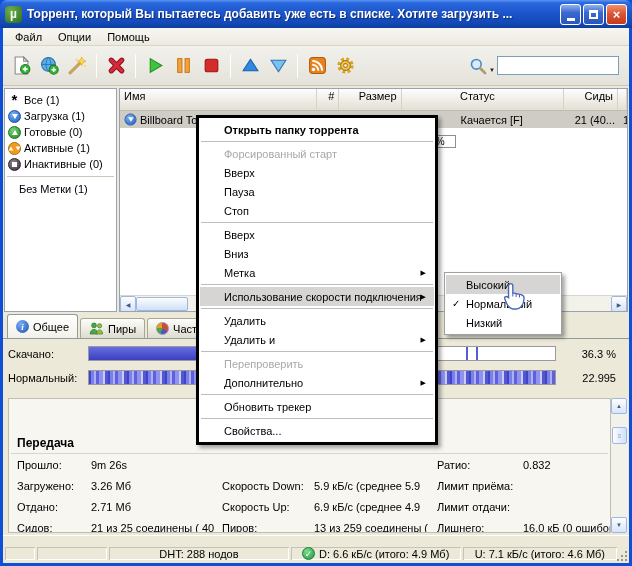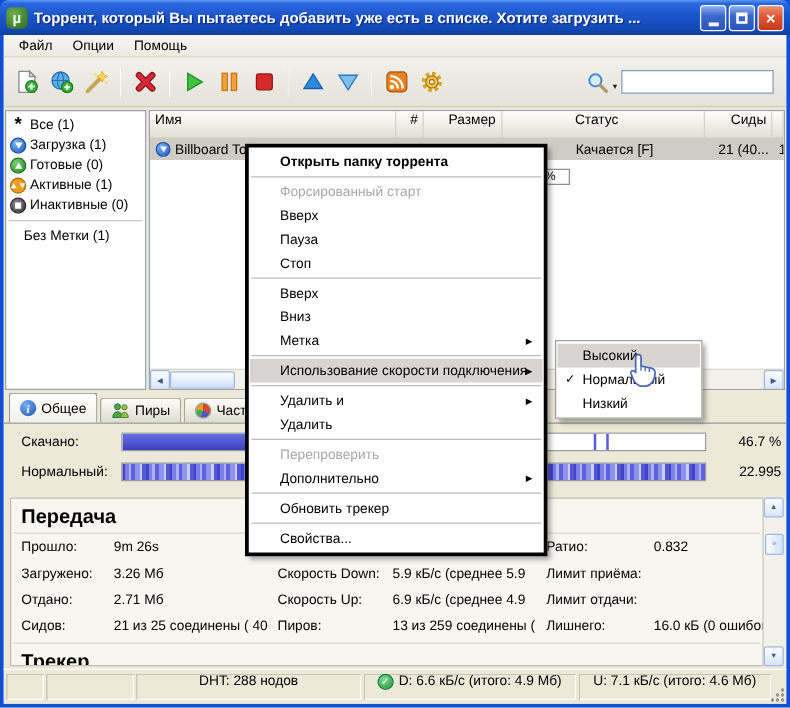--- a/index.html
+++ b/index.html
@@ -71,39 +71,39 @@
   
   .tabbar{height:26px;display:flex;align-items:flex-end;padding-left:4px;gap:2px;background:#ece9d8;}
   .tab{height:20px;display:flex;align-items:center;gap:4px;padding:0 8px;border:1px solid #a9a697;border-bottom:none;
     border-radius:3px 3px 0 0;background:linear-gradient(180deg,#fdfdfa,#dedbce);white-space:nowrap;}
   .tab.active{height:24px;background:linear-gradient(180deg,#ffffff,#f2f1e8);border-color:#919b9c;position:relative;z-index:2;font-weight:normal;}
   .tabico{width:13px;height:13px;border-radius:50%;flex:0 0 auto;display:flex;align-items:center;justify-content:center;}
   .ico-info{background:radial-gradient(circle at 35% 30%,#79aef2,#1a50b0);color:#fff;font-size:9px;font-weight:bold;font-family:"Liberation Serif",serif;font-style:italic;}
   .ico-pieces{background:conic-gradient(#cf4a3a 0 120deg,#4a55cf 120deg 200deg,#4aa84a 200deg 280deg,#e8a020 280deg 360deg);border:1px solid #999;}
   
   .details{flex:1;position:relative;background:#ece9d8;border-top:1px solid #919b9c;}
-  .drow{position:absolute;left:14px;display:flex;align-items:center;justify-content:space-between;}
+  .drow{position:absolute;left:5px;display:flex;align-items:center;justify-content:space-between;}
   .dlabel{width:80px;}
   .dbar{position:relative;width:468px;height:15px;border:1px solid #9a99a2;background:#fff;overflow:hidden;}
   .dlfill{position:absolute;left:0;top:0;bottom:0;background:linear-gradient(180deg,#676fe0,#3a40c0);}
   .tick{position:absolute;top:0;bottom:0;width:2px;background:#565ed6;}
   .avail{background:repeating-linear-gradient(90deg,#4044c8 0 2px,#7b7fe8 2px 5px,#aeb1f4 5px 7px,#5d61dd 7px 10px,#9093ee 10px 14px,#c9cbf8 14px 16px,#5358d2 16px 19px);}
   .dval{width:56px;text-align:right;padding-right:2px;margin-left:6px;}
   .groupbox{position:absolute;left:5px;top:59px;width:603px;height:135px;background:#f7f6f1;border:1px solid #c0beb2;overflow:hidden;}
-  .ghead{font-weight:bold;font-size:16px;padding:6px 0 3px 8px;}
+  .ghead{font-weight:bold;font-size:12px;padding:6px 0 3px 8px;margin-top:31px;}
   .gline{height:1px;background:#d8d5ca;margin:0 2px;}
   .grow{display:grid;grid-template-columns:74px 131px 92px 123px 86px 1fr;padding-left:8px;height:21px;align-items:center;}
   .grow span{white-space:nowrap;overflow:hidden;}
   .vscroll{position:absolute;right:1px;top:59px;width:17px;height:135px;background:#f2f1ea;display:flex;flex-direction:column;}
   .vthumb{height:17px;margin:13px 1px 0 1px;background:linear-gradient(90deg,#fdfdfd,#cfe0f8);border:1px solid #9db7e4;border-radius:2px;
     display:flex;align-items:center;justify-content:center;font-size:6px;color:#7a96c8;letter-spacing:0;}
   .vtrack{flex:1;}
   
   .statusbar{height:28px;background:#ece9d8;border-top:1px solid #fff;display:flex;align-items:stretch;padding:3px 2px 3px 2px;gap:2px;position:relative;}
-  .spanel{box-shadow:inset 1px 1px 0 #c6c2b6, inset -1px -1px 0 #ffffff;display:flex;align-items:flex-start;justify-content:center;gap:4px;padding:0 12px;white-space:nowrap;}
+  .spanel{box-shadow:inset 1px 1px 0 #c6c2b6, inset -1px -1px 0 #ffffff;display:flex;align-items:center;justify-content:center;gap:4px;padding:0 12px;white-space:nowrap;margin-top:8px;}
   .sp1{width:30px;} .sp2{width:72px;} .sp-dht{width:185px;} .sp-d{width:170px;} .sp-u{flex:1;margin-right:10px;}
   .okcirc{width:13px;height:13px;border-radius:50%;background:radial-gradient(circle at 35% 30%,#7fd98f,#1e9c3e);border:1px solid #17803a;
     color:#fff;font-size:9px;display:flex;align-items:center;justify-content:center;flex:0 0 auto;}
   .grip{position:absolute;right:1px;bottom:1px;width:12px;height:12px;
     background:
       radial-gradient(circle at 10px 10px,#9a968a 1.3px,transparent 1.5px),
       radial-gradient(circle at 10px 6px,#9a968a 1.3px,transparent 1.5px),
       radial-gradient(circle at 6px 10px,#9a968a 1.3px,transparent 1.5px),
       radial-gradient(circle at 10px 2px,#9a968a 1.3px,transparent 1.5px),
       radial-gradient(circle at 2px 10px,#9a968a 1.3px,transparent 1.5px),
@@ -335,21 +335,21 @@
     </div>
 
     <div class="details">
       <div class="drow" style="top:7px;">
         <span class="dlabel">Скачано:</span>
         <span class="dbar">
           <span class="dlfill" style="width: 46.7%;"></span>
           <span class="tick" style="left:81%;"></span>
           <span class="tick" style="left:83%;"></span>
         </span>
-        <span class="dval">46.7 %</span>
+        <span class="dval">36.3 %</span>
       </div>
       <div class="drow" style="top:31px;">
         <span class="dlabel">Нормальный:</span>
         <span class="dbar avail"></span>
         <span class="dval">22.995</span>
       </div>
 
       <div class="groupbox">
         <div class="ghead">Передача</div>
         <div class="gline"></div>
@@ -427,25 +427,25 @@
     <div class="mi">
         <span>Метка</span>
         <span class="arrow">▶</span>
       </div>
     <div class="msep"></div>
     <div class="mi hl">
         <span>Использование скорости подключения</span>
         <span class="arrow">▶</span>
       </div>
     <div class="msep"></div>
+    <div class="mi">Удалить</div>
     <div class="mi">
         <span>Удалить и</span>
         <span class="arrow">▶</span>
       </div>
-    <div class="mi">Удалить</div>
     <div class="msep"></div>
     <div class="mi disabled">Перепроверить</div>
     <div class="mi">
         <span>Дополнительно</span>
         <span class="arrow">▶</span>
       </div>
     <div class="msep"></div>
     <div class="mi">Обновить трекер</div>
     <div class="msep"></div>
     <div class="mi">Свойства...</div>

